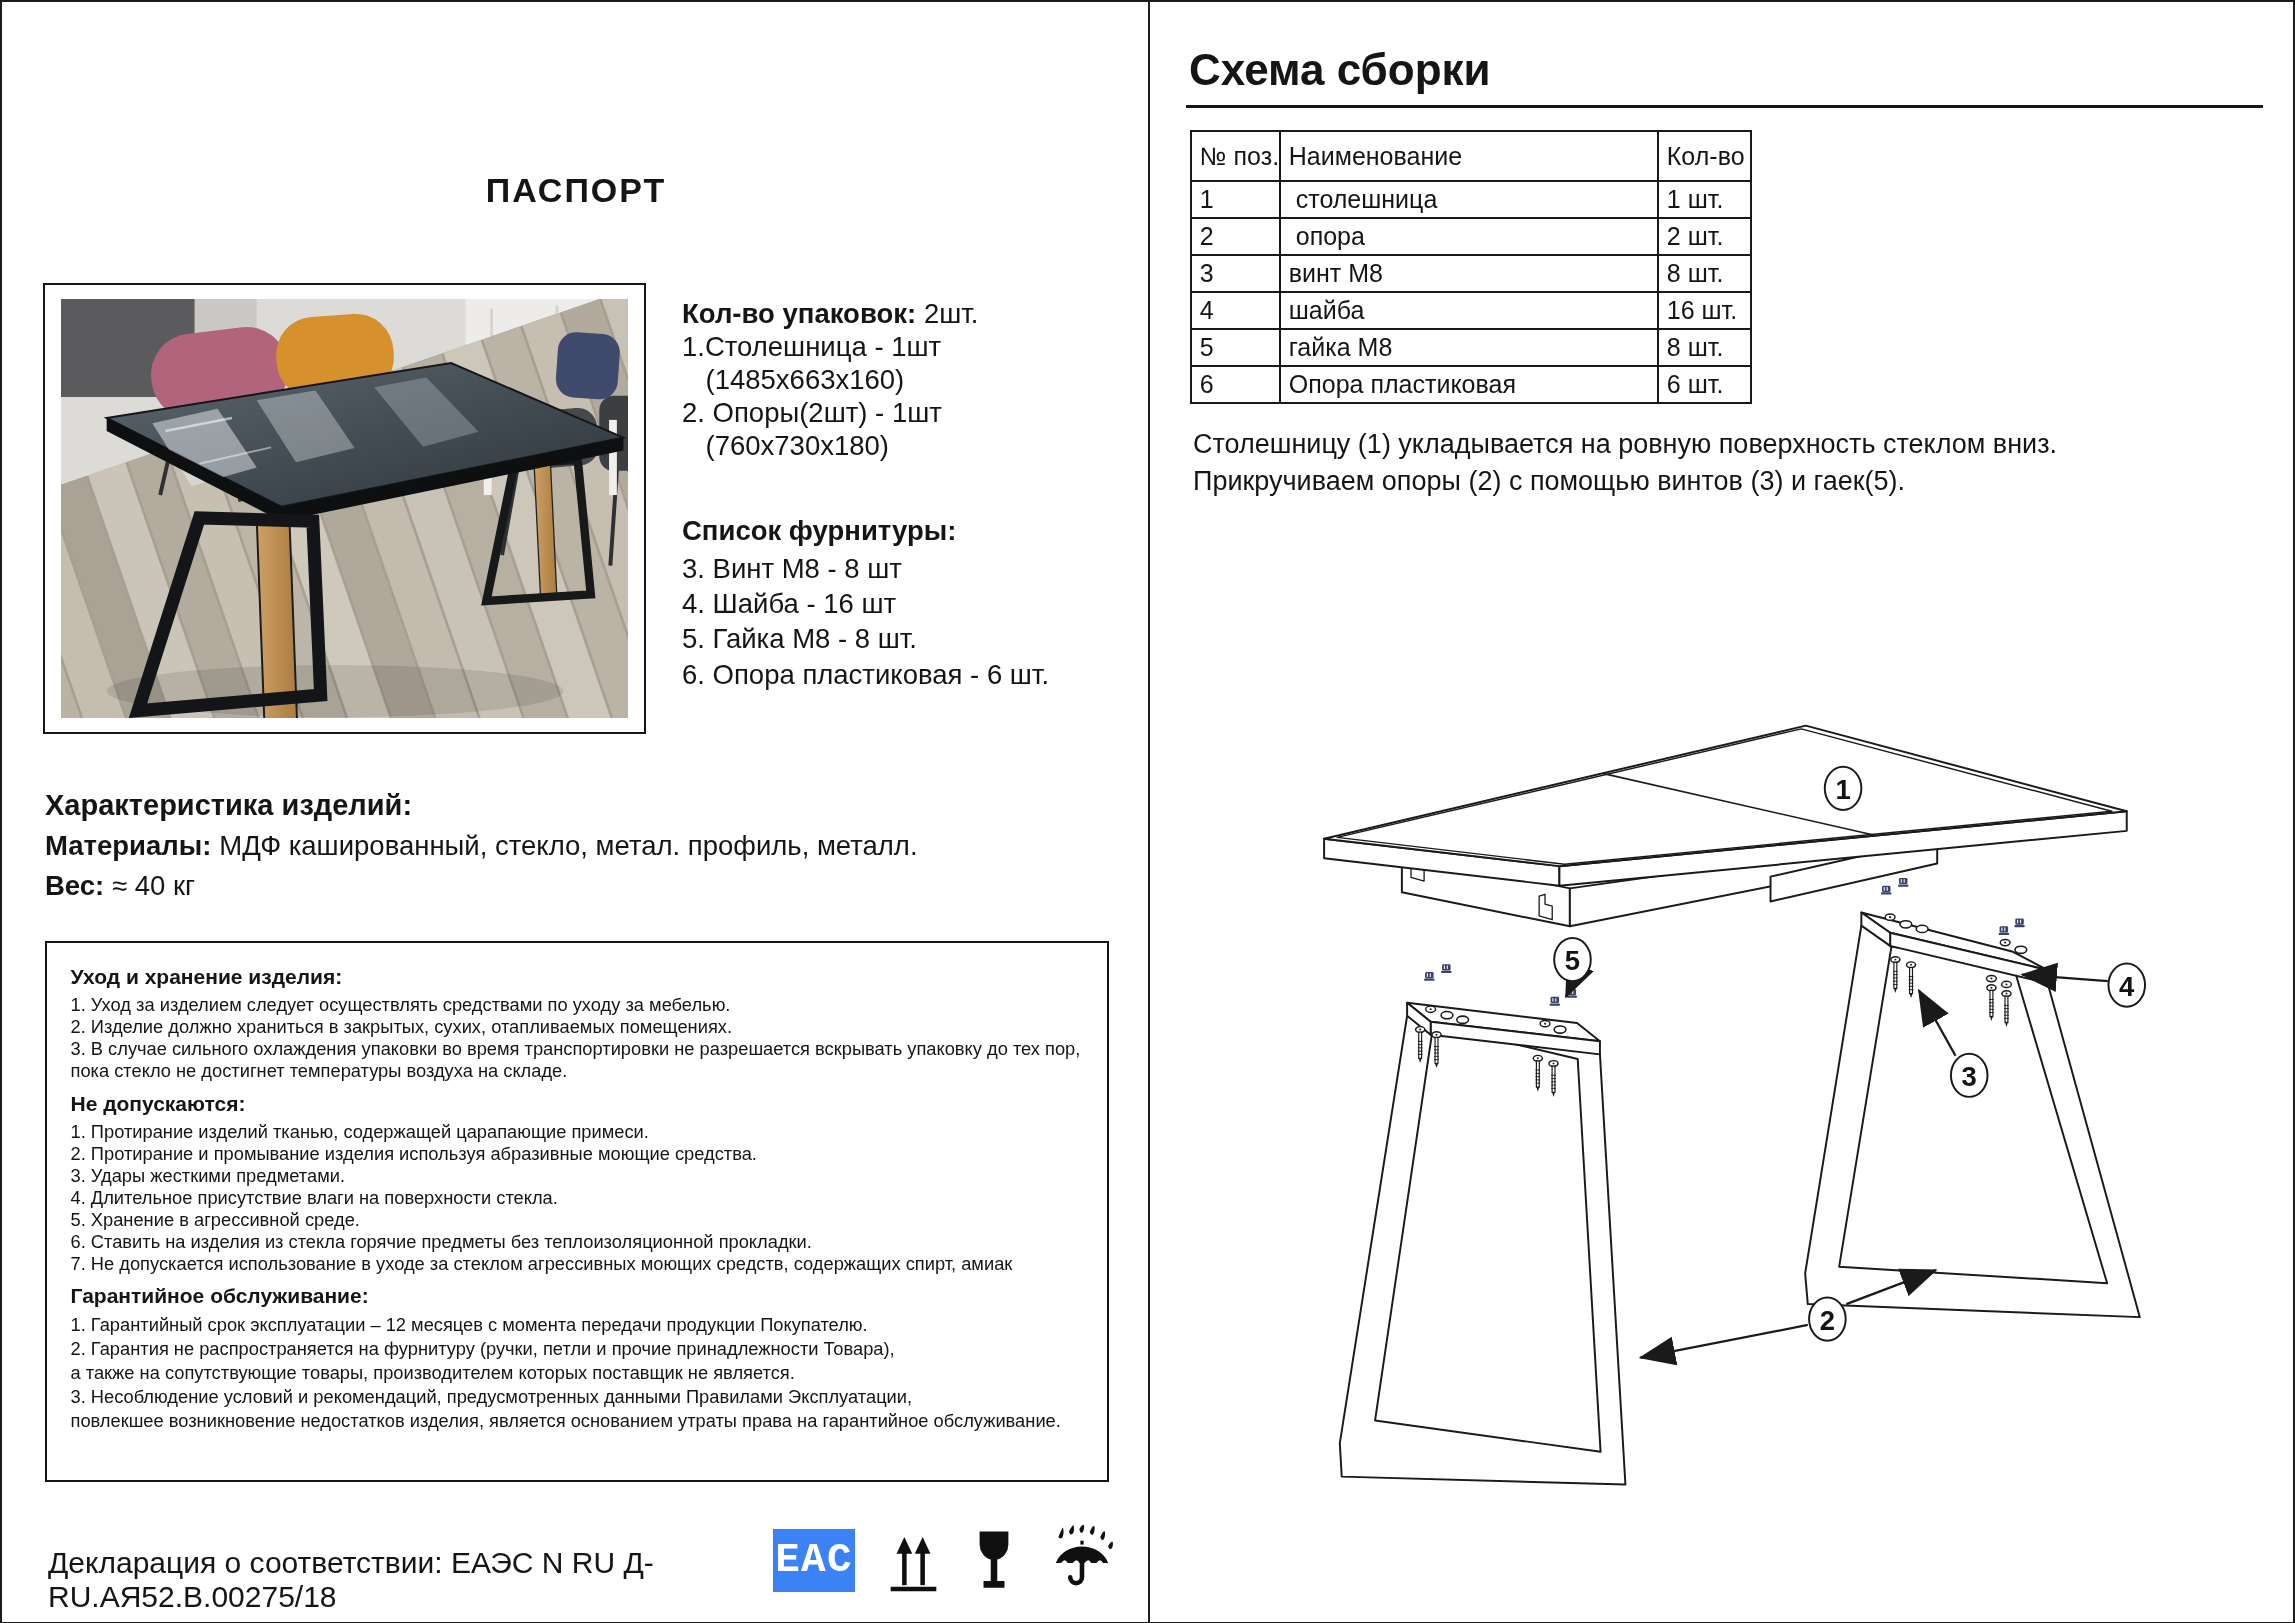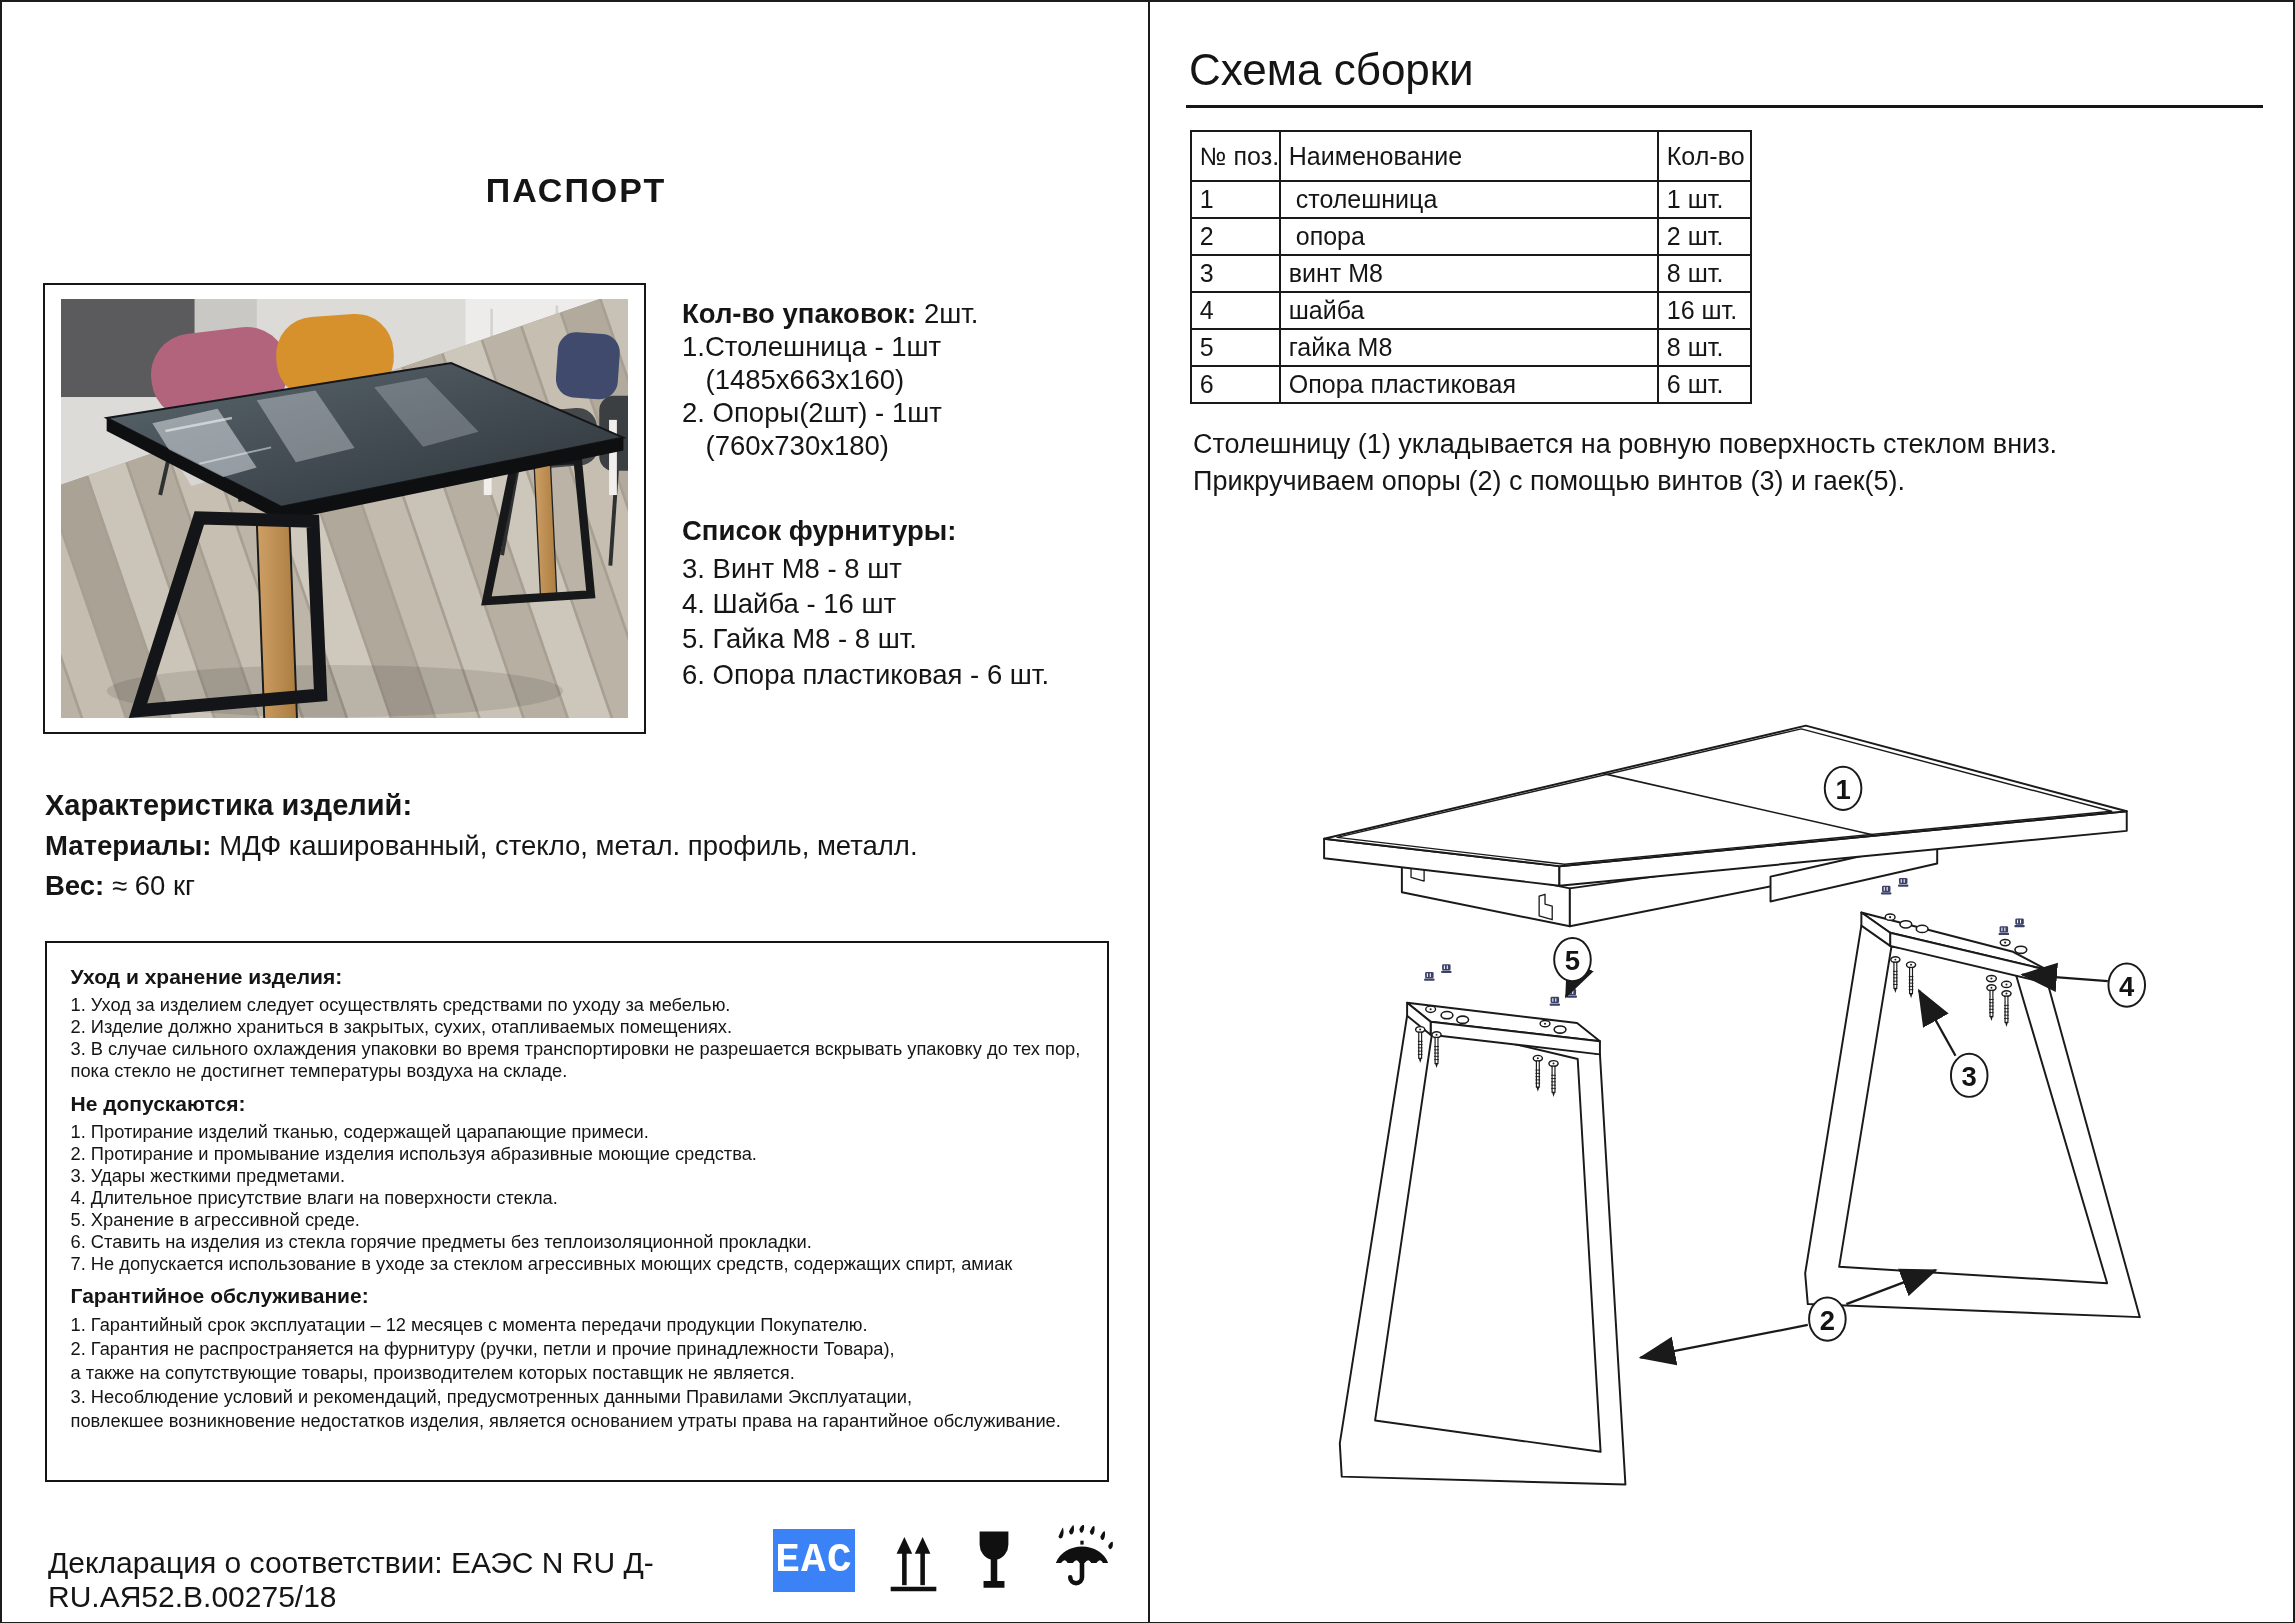--- a/index.html
+++ b/index.html
@@ -25,21 +25,21 @@
   #cond-box{left:43px;top:939px;width:1064px;height:541px;box-sizing:border-box;border:2.6px solid #141414;padding:13px 23.5px 0 23.5px;}
   #cond-box .box-title{text-align:center;font-size:21.6px;font-weight:700;margin-bottom:15.7px;}
   #cond-box .sec-title{font-size:21px;font-weight:700;margin:9.2px 0 5.2px 0;}
   #cond-box .it{font-size:18.3px;line-height:22px;}
   #cond-box .itw{font-size:18.3px;line-height:24px;}
   #declaration{left:46px;top:1544px;width:719px;font-size:30px;}
   #marks{left:771px;top:1523px;width:353px;height:72px;}
   #eac-mark{position:absolute;left:0;top:3.9px;width:82px;height:63px;background:#3b82f6;color:#fff;display:flex;align-items:center;justify-content:center;font-size:41px;font-weight:700;letter-spacing:1.3px;font-family:Liberation Mono, monospace;}
   .mk{position:absolute;top:0;}
   
-  #assembly-title{left:1187px;top:43px;width:1046px;font-size:44px;font-weight:400;}
+  #assembly-title{left:1187px;top:43px;width:1046px;font-size:44px;font-weight:700;}
   #title-rule{left:1184px;top:103px;width:1077px;height:2.6px;background:#161616;}
   #parts-table{left:1188px;top:128px;}
   #parts-table table{border-collapse:collapse;table-layout:fixed;width:559px;}
   #parts-table td,#parts-table th{border:2px solid #191919;font-size:25px;font-weight:400;text-align:left;padding:0 0 0 7.8px;box-sizing:border-box;white-space:pre;vertical-align:middle;}
   #parts-table thead th{height:50px;}
   #parts-table tbody td{height:37px;}
   #assembly-note{left:1191px;top:424px;width:1065px;font-size:27px;line-height:37px;}
   #diagram{left:1177px;top:562px;width:1085px;height:1020px;}
   svg text.callout-num{font-family:"Liberation Sans",sans-serif;font-size:42px;font-weight:700;fill:#141414;}
   .wf{fill:#ffffff;stroke:#1a1a1a;stroke-width:3;stroke-linejoin:round;}
@@ -149,21 +149,21 @@
     <div class="hw-title">Список фурнитуры:</div>
     <div class="hw-item">3. Винт М8 - 8 шт</div>
     <div class="hw-item">4. Шайба - 16 шт</div>
     <div class="hw-item">5. Гайка М8 - 8 шт.</div>
     <div class="hw-item">6. Опора пластиковая - 6 шт.</div>
   </div>
 
   <div class="abs" id="chars-block">
     <div class="ln t">Характеристика изделий:</div>
     <div class="ln"><span class="b lbl">Материалы:</span><span>МДФ кашированный, стекло, метал. профиль, металл.</span></div>
-    <div class="ln"><span class="b lbl">Вес:</span><span>≈ 60 кг</span></div>
+    <div class="ln"><span class="b lbl">Вес:</span><span>≈ 40 кг</span></div>
   </div>
 
   <div class="abs" id="cond-box">
     <div class="sec-title">Уход и хранение изделия:</div>
     <div class="it">1. Уход за изделием следует осуществлять средствами по уходу за мебелью.</div>
     <div class="it">2. Изделие должно храниться в закрытых, сухих, отапливаемых помещениях.</div>
     <div class="it">3. В случае сильного охлаждения упаковки во время транспортировки не разрешается вскрывать упаковку до тех пор,</div>
     <div class="it">пока стекло не достигнет температуры воздуха на складе.</div>
     <div class="sec-title">Не допускаются:</div>
     <div class="it">1. Протирание изделий тканью, содержащей царапающие примеси.</div>

